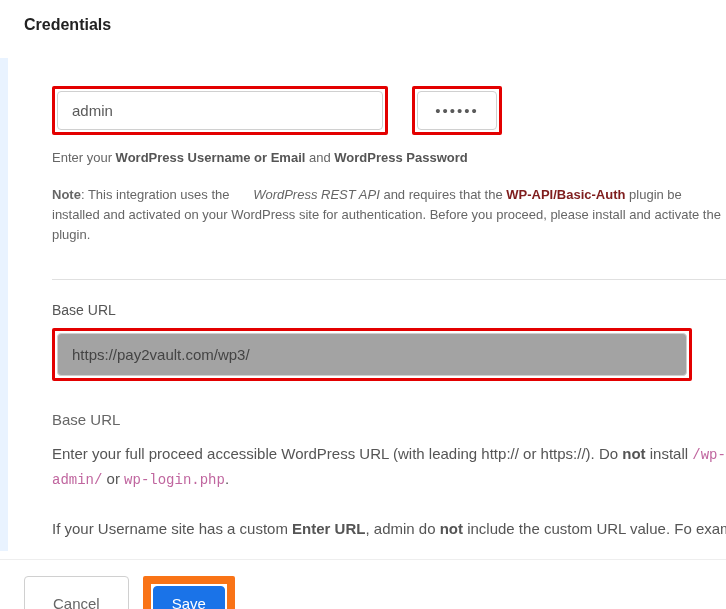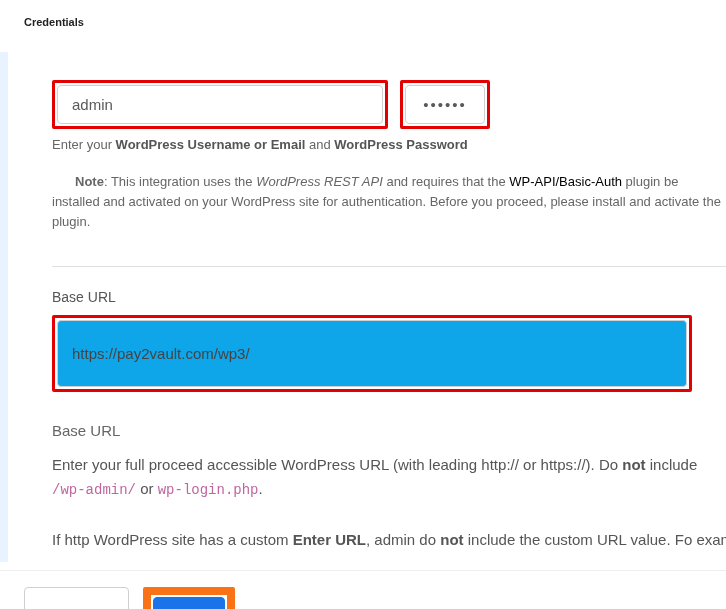--- a/index.html
+++ b/index.html
@@ -1,40 +1,40 @@
 <!DOCTYPE html>
 <html><head>
   <meta charset="utf-8">
   <style>
     * { box-sizing: border-box; margin: 0; padding: 0; }
     body { font-family: -apple-system, BlinkMacSystemFont, 'Segoe UI', sans-serif; background: #fff; color: #333; width: 726px; }
     .header { padding: 16px 24px 24px; }
-    .header h2 { font-size: 11px; font-weight: 700; color: #222; }
+    .header h2 { font-size: 16px; font-weight: 700; color: #222; }
     .form-body { border-left: 8px solid #e9f3ff; padding-left: 44px; padding-right: 0; overflow: hidden; }
-    .creds-row { display: flex; gap: 12px; padding-top: 28px; }
+    .creds-row { display: flex; gap: 24px; padding-top: 28px; }
     .highlight-box { border: 3px solid #e30000; padding: 2px; display: inline-block; border-radius: 2px; }
     .text-input {
       border: 1px solid #d0d0d0; border-radius: 4px; padding: 10px 14px;
       font-size: 15px; color: #5a5a5a; background: #fff; outline: none;
     }
     .username-input { width: 326px; }
     .password-input { width: 80px; text-align: center; letter-spacing: 2px; }
-    .hint-line { margin-top: 8px; font-size: 13px; color: #666; }
+    .hint-line { margin-top: 15px; font-size: 13px; color: #666; }
     .hint-line strong { font-weight: 700; color: #555; }
     .note-block { margin-top: 20px; font-size: 13px; color: #666; line-height: 1.55; padding-bottom: 34px; }
-    .note-block .note-label { font-weight: 700; margin-left: 23px; }
-    .note-block em { font-style: italic; }
-    .note-block a { color: #000000; font-weight: 400; text-decoration: none; }
+    .note-block .note-label { font-weight: 700; }
+    .note-block em { font-style: italic; margin-left: 20px; }
+    .note-block a { color: #7f1d1d; font-weight: 700; text-decoration: none; }
     .divider { border-top: 1px solid #e0e0e0; }
     .section-label { font-size: 14px; color: #555; margin-top: 22px; }
     .baseurl-row { margin-top: 10px; display: flex; align-items: center; }
     .baseurl-input-wrap { border: 3px solid #e30000; padding: 2px; display: inline-block; border-radius: 2px; }
     .baseurl-input {
-      border: 1px solid #d0d0d0; border-radius: 4px; padding: 24px 14px;
-      font-size: 15px; color: #444; background: #0ea5e9; width: 630px;
+      border: 1px solid #d0d0d0; border-radius: 4px; padding: 12px 14px;
+      font-size: 15px; color: #444; background: #a3a3a3; width: 630px;
     }
     .sublabel { margin-top: 30px; font-size: 15px; color: #666; }
     .desc { margin-top: 14px; font-size: 15px; color: #555; line-height: 1.6; }
     .desc strong { font-weight: 700; }
     .code { font-family: 'Courier New', monospace; font-size: 14px; color: #c0669f; }
     .desc2 { margin-top: 26px; font-size: 15px; color: #555; line-height: 1.6; padding-bottom: 10px; white-space: nowrap; }
     .footer { padding: 16px 24px 24px; display: flex; gap: 14px; border-top: 1px solid #eee; margin-top: 8px; }
     .btn { border: 1px solid #d0d0d0; background: #fff; color: #666; padding: 8px 28px; font-size: 15px; border-radius: 4px; cursor: pointer; }
     .btn-primary { background: #1a73e8; color: #fff; border: 1px solid #1a73e8; font-weight: 400; padding: 8px 18px; font-size: 15px; border-radius: 4px; cursor: pointer; }
     .save-wrap { border: 8px solid #f97316; padding: 2px; display: inline-block; border-radius: 2px; }
@@ -70,25 +70,25 @@
 
   <div class="baseurl-row">
     <span class="baseurl-input-wrap">
       <input type="text" class="baseurl-input" value="https://pay2vault.com/wp3/" style="">
     </span>
   </div>
 
   <div class="sublabel">Base URL</div>
 
   <div class="desc">
-    <span>Enter your full proceed accessible WordPress URL (with leading http:// or https://). Do </span><strong>not</strong><span> include </span><span class="code">/wp-admin/</span><span> or </span><span class="code">wp-login.php</span><span>.</span>
+    <span>Enter your full proceed accessible WordPress URL (with leading http:// or https://). Do </span><strong>not</strong><span> install </span><span class="code">/wp-admin/</span><span> or </span><span class="code">wp-login.php</span><span>.</span>
   </div>
 
   <div class="desc2">
-    <span>If http WordPress site has a custom </span><strong>Enter URL</strong><span>, admin do </span><strong>not</strong><span> include the custom URL value. Fo example: use </span>
+    <span>If your Username site has a custom </span><strong>Enter URL</strong><span>, admin do </span><strong>not</strong><span> include the custom URL value. Fo example: use </span>
   </div>
 </div>
 
 <div class="footer">
   <button class="btn">Cancel</button>
   <span class="save-wrap">
     <button class="btn-primary">Save</button>
   </span>
 </div>
 

